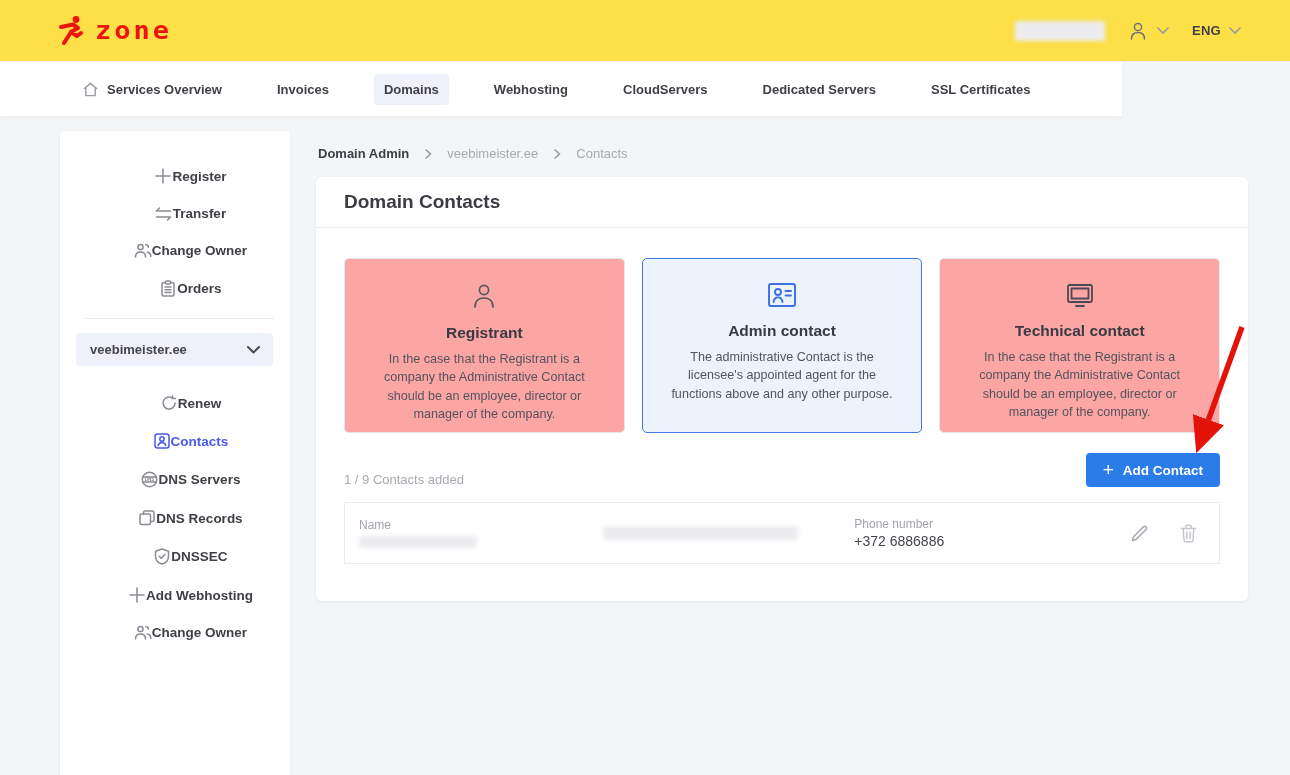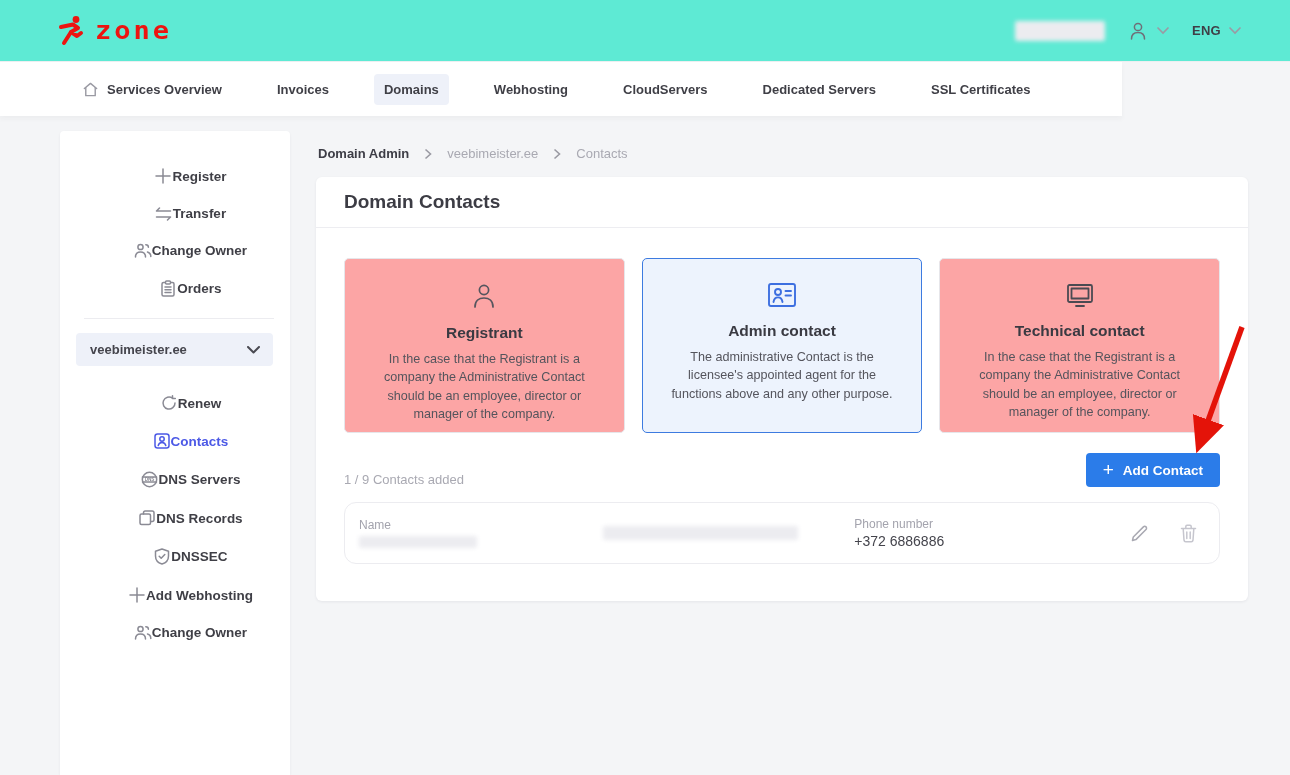--- a/index.html
+++ b/index.html
@@ -1,21 +1,21 @@
 <!DOCTYPE html>
 <html><head>
 <meta charset="utf-8">
 <style>
   * { margin:0; padding:0; box-sizing:border-box; }
   html,body { width:1290px; height:775px; overflow:hidden;
     font-family:"Liberation Sans", sans-serif; background:#f4f5f7; color:#3d3d46; }
 
   
   .header { position:absolute; top:0; left:0; width:1290px; height:62px;
-    background:#5eead4; border-bottom:1px solid #eceff1; display:flex;
+    background:#fde047; border-bottom:1px solid #eceff1; display:flex;
     align-items:center; justify-content:space-between; padding:0 48px 0 57px; z-index:5; }
   .logo { display:flex; align-items:center; gap:8px; cursor:pointer; }
   .logo-text { color:#ed1410; font-size:27px; font-weight:800; letter-spacing:3px;
     transform:scaleY(.92); text-transform:lowercase; font-family:"DejaVu Sans Mono", monospace; }
   .header-right { display:flex; align-items:center; gap:22px; }
   .redacted { background:#ececf0; border-radius:2px; filter:blur(2px); }
   .user-block { width:90px; height:20px; }
   .menu-group { display:flex; align-items:center; gap:7px; cursor:pointer; }
   .lang-label { font-size:13px; font-weight:700; color:#3f3f46; letter-spacing:.3px; }
   .chev { stroke:#9a9aa3; fill:none; stroke-width:1.6; }
@@ -61,21 +61,21 @@
   .ctype-desc { font-size:12.6px; line-height:1.45; color:#54545c; }
 
   .count-row { display:flex; align-items:flex-end; justify-content:space-between;
     padding:20px 28px 0 28px; }
   .count-text { font-size:13px; color:#a9a9b2; }
   .btn-add { height:34px; background:#2b7ce9; border:none; border-radius:4px; color:#fff;
     font-size:13.5px; font-weight:700; display:flex; align-items:center; gap:9px;
     padding:0 17px; cursor:pointer; font-family:inherit; }
   .btn-add .plus { font-size:19px; font-weight:400; line-height:1; margin-top:-2px; }
 
-  .contact-row { margin:15px 28px 0 28px; border:1px solid #ececf0; border-radius:12px;
+  .contact-row { margin:15px 28px 0 28px; border:1px solid #ececf0; border-radius:0;
     height:62px; display:flex; align-items:center; padding:0 18px 0 14px; position:relative; }
   .field-label { font-size:12px; color:#a3a3ad; }
   .name-col { width:266px; }
   .bar-name { width:118px; height:12px; margin-top:4px; }
   .bar-mid { width:212px; height:14px; margin-right:56px; }
   .phone-col { width:300px; }
   .phone-value { font-size:14px; color:#44444c; margin-top:2px; }
   .row-actions { display:flex; align-items:center; gap:31px; margin-left:auto; padding-right:4px; }
   .icon-btn { cursor:pointer; display:flex; }
 

